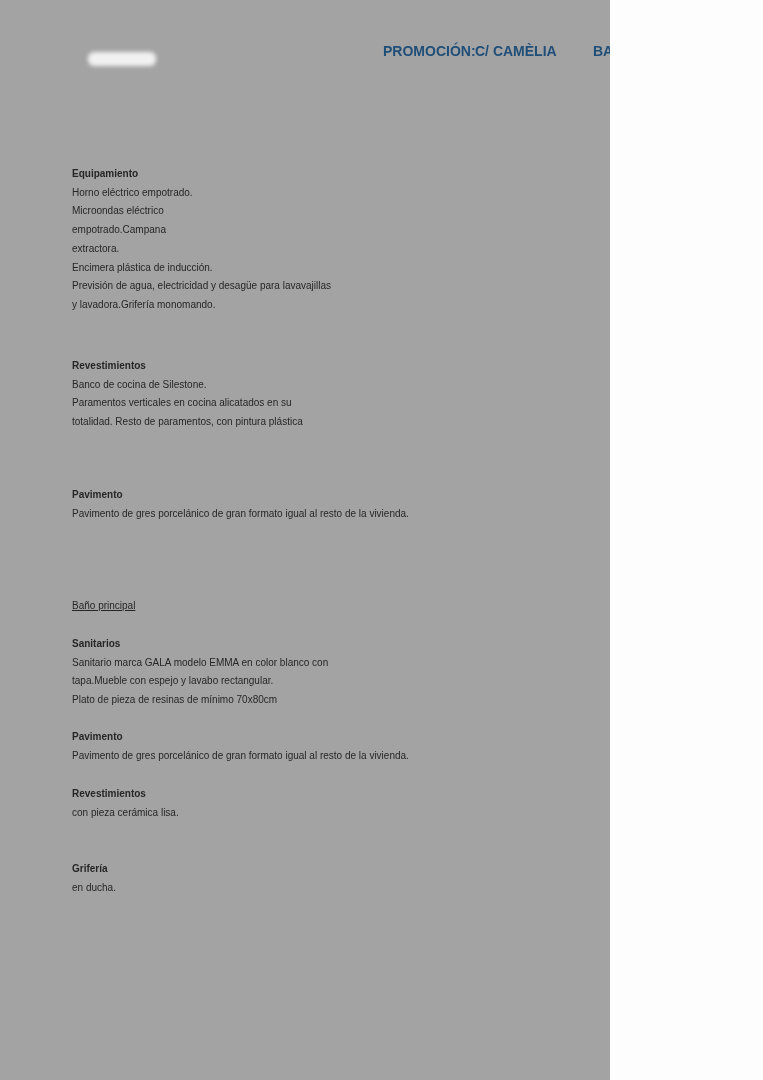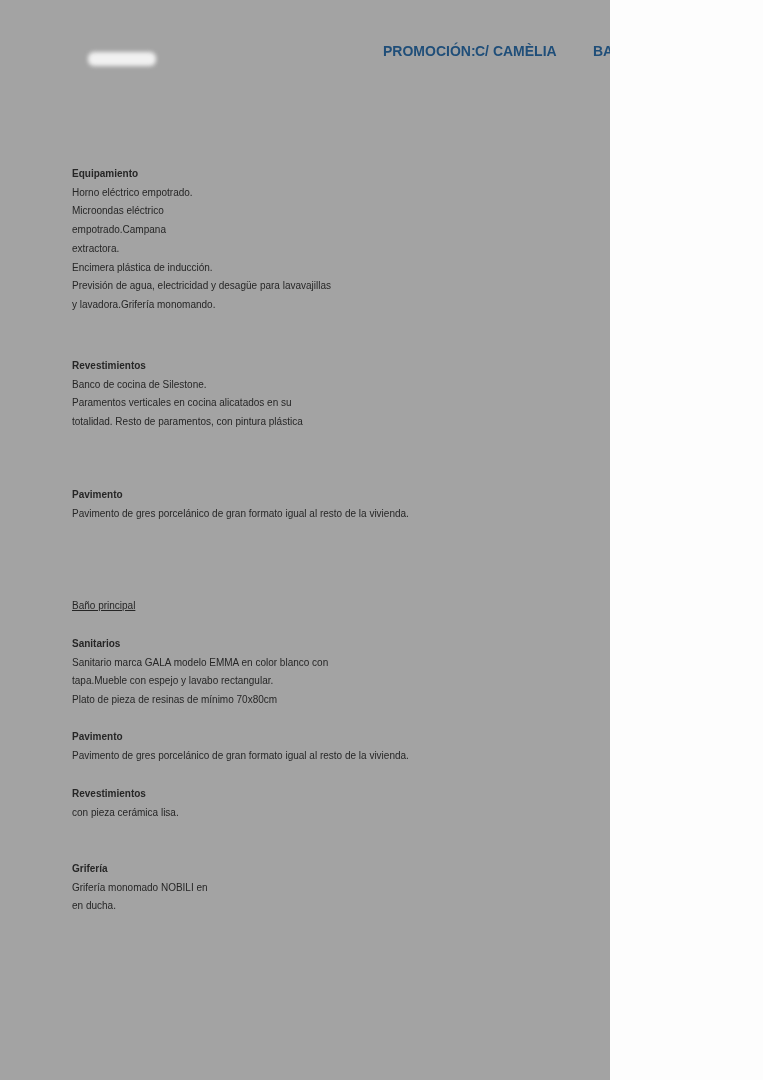--- a/index.html
+++ b/index.html
@@ -104,18 +104,17 @@
       <div class="section" style="top: 728px;">
         <div class="heading bold">Pavimento</div>
         <div class="line">Pavimento de gres porcelánico de gran formato igual al resto de la vivienda.</div>
       </div>
       <div class="section" style="top: 785px;">
         <div class="heading bold">Revestimientos</div>
         <div class="line">con pieza cerámica lisa.</div>
       </div>
       <div class="section" style="top: 860px;">
         <div class="heading bold">Grifería</div>
-        <div class="line">Grifería monomado NOBILI en</div>
         <div class="line">en ducha.</div>
       </div>
     </div>
 
 </div>
 
 </body></html>

